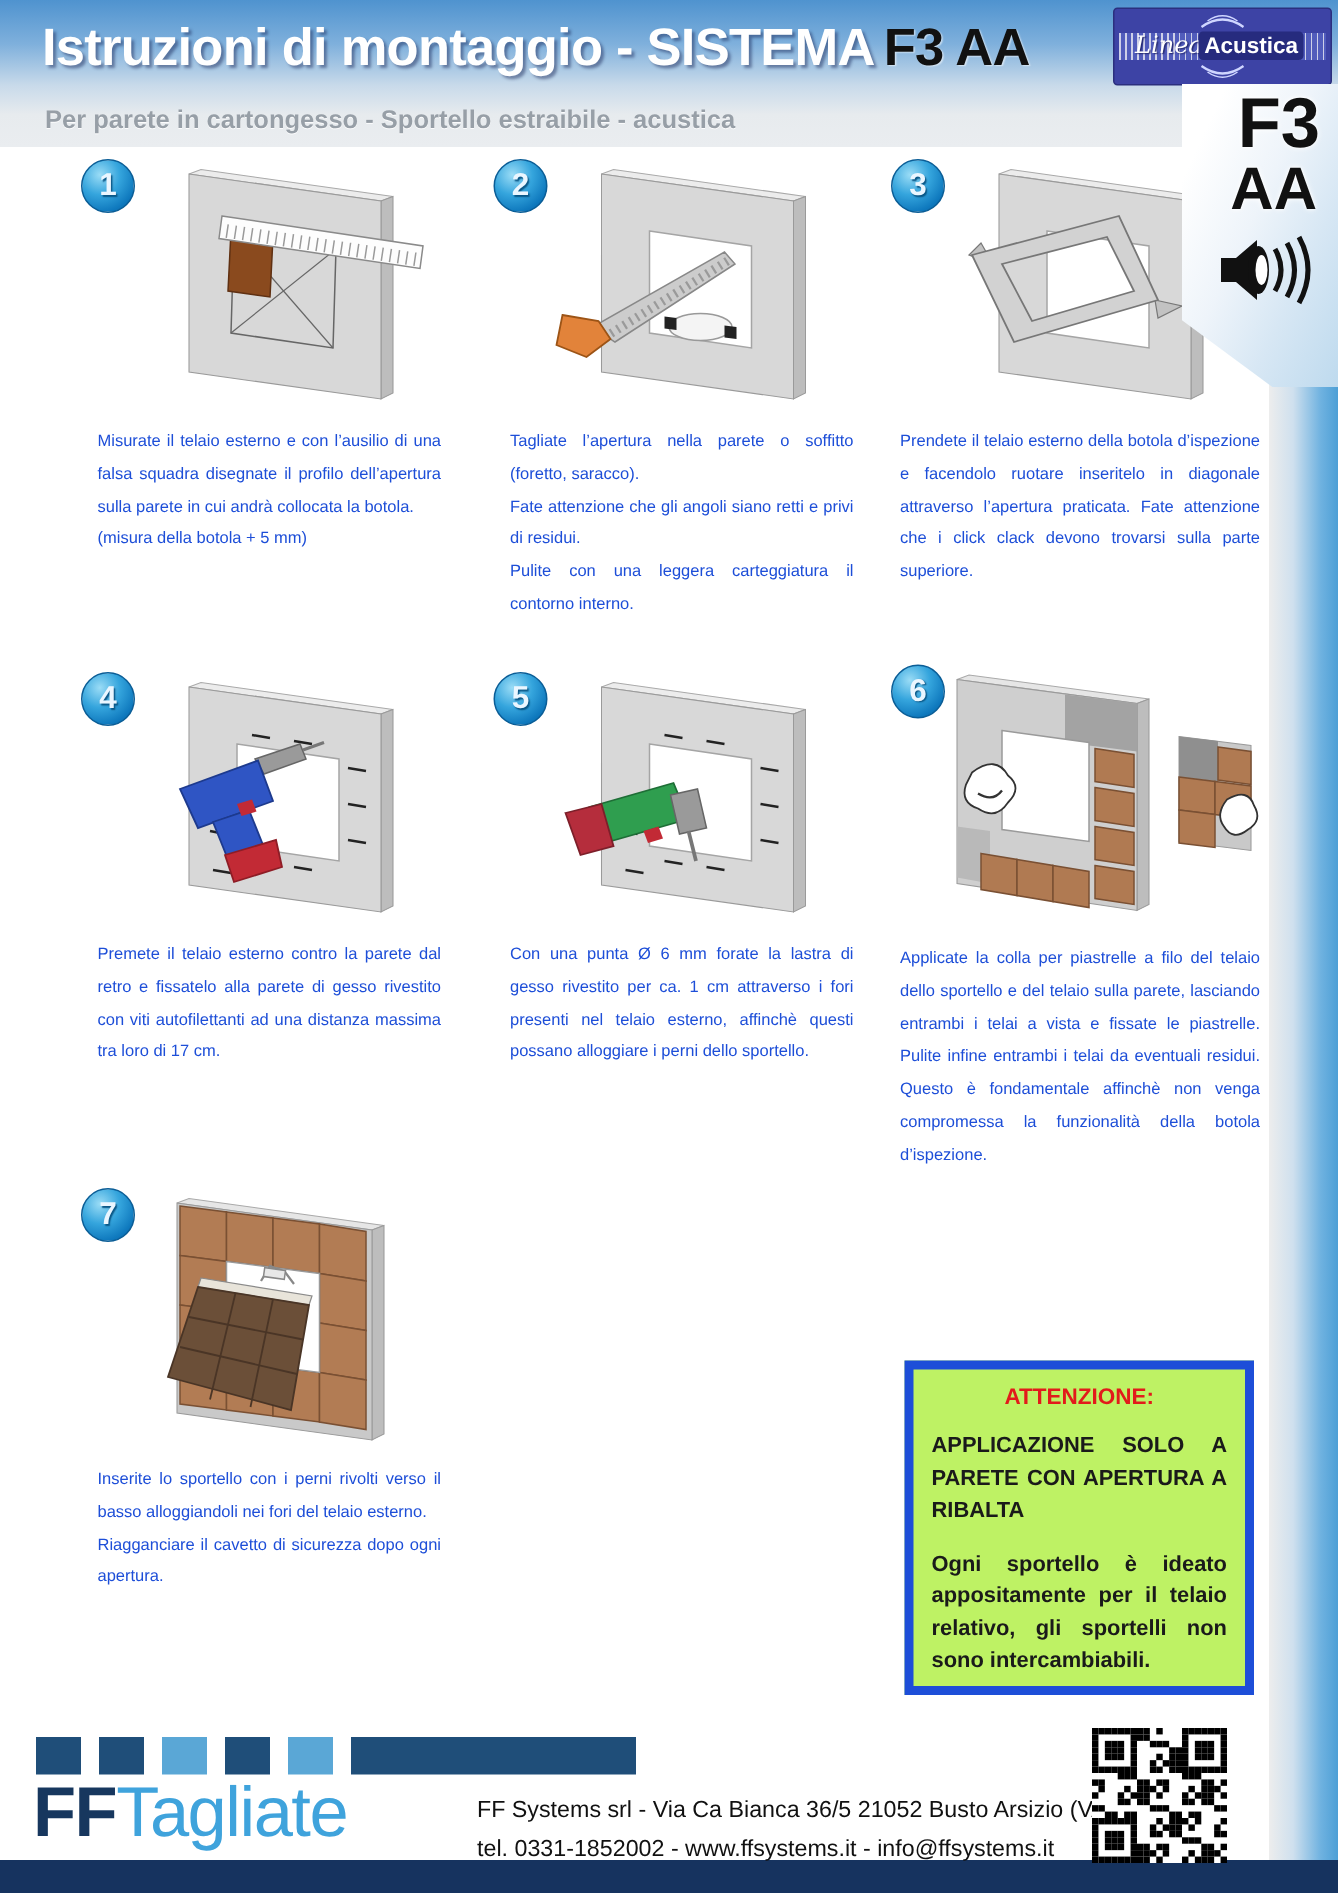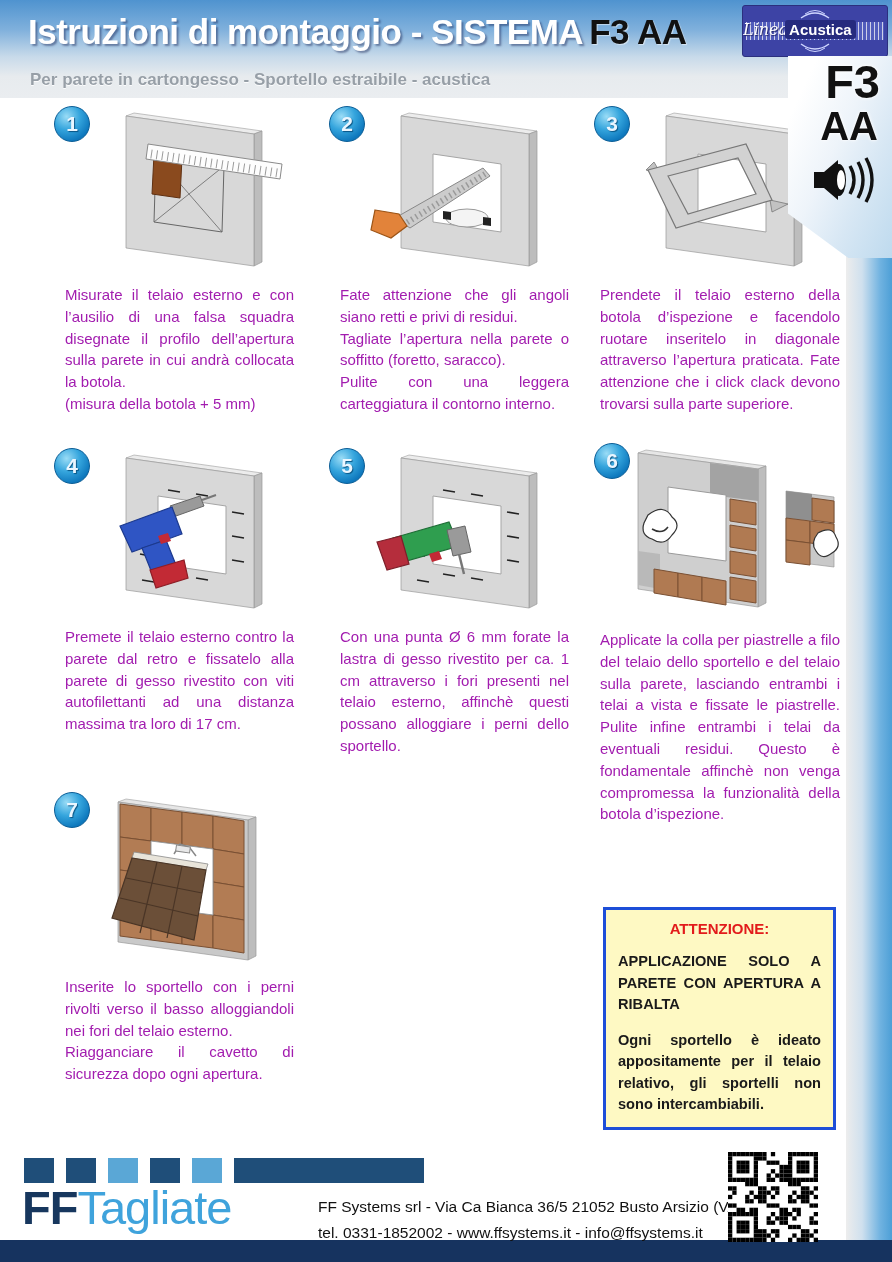--- a/index.html
+++ b/index.html
@@ -13,21 +13,21 @@
     letter-spacing:-.5px;color:#fff;text-shadow:2px 2px 2px rgba(20,30,80,.45);white-space:nowrap;}
   .title .code{color:#111;text-shadow:1px 1px 1px rgba(255,255,255,.55);margin-left:6px;}
   .subtitle{position:absolute;left:30px;top:70px;font-size:17px;font-weight:bold;color:#979fa7;
     text-shadow:0 1px 0 rgba(255,255,255,.85);}
 
   
   .linealogo{position:absolute;left:742px;top:5px;width:144px;height:50px;background:#3d43a5;
     border-radius:3px;border:1px solid #2b2f7e;overflow:hidden;}
   .linealogo .waveband{position:absolute;left:3px;right:3px;top:16px;height:18px;
     background:repeating-linear-gradient(90deg,rgba(255,255,255,.75) 0 1px,rgba(120,140,230,.35) 1px 4px);}
-  .linealogo .lrow{position:absolute;left:0;right:4px;top:14px;text-align:left;white-space:nowrap;}
+  .linealogo .lrow{position:absolute;left:0;right:4px;top:14px;text-align:center;white-space:nowrap;}
   .linealogo .l1{font-family:"DejaVu Serif",serif;font-style:italic;font-size:16px;color:#fff;
     text-shadow:1px 1px 1px #20246b;}
   .linealogo .l2{font-size:15px;font-weight:bold;color:#fff;background:#262b7e;border-radius:3px;
     padding:1px 4px;margin-left:-3px;}
   .linealogo svg{position:absolute;left:0;top:0;}
 
   
   .rstrip{position:absolute;left:846px;top:96px;width:46px;height:1144px;
     background:linear-gradient(90deg,#ededed 0%,#cfe0ee 35%,#6fb2e0 75%,#4d9fd6 100%);}
   .badge{position:absolute;left:788px;top:56px;width:104px;height:202px;z-index:2;
@@ -52,25 +52,25 @@
   .s7{left:50px;top:790px;width:252px}
   .illus{position:relative;height:176px;}
   .s6 .illus{height:184px}
   .s7 .illus{height:182px}
   .stepnum{position:absolute;left:4px;top:2px;width:34px;height:34px;border-radius:50%;
     background:radial-gradient(circle at 34% 28%,#9adcf6 0%,#35a5dd 40%,#0e78bd 75%,#0a62a0 100%);
     border:1px solid #0a5d96;color:#eaf6ff;font-size:21px;font-weight:bold;
     display:flex;align-items:center;justify-content:center;text-shadow:1px 1px 1px #085585;}
   .steptext{padding:4px 8px 0 15px;}
   .s3 .steptext,.s6 .steptext{padding:4px 2px 0 10px;}
-  .steptext p{margin:0;font-size:15px;line-height:21.8px;text-align:justify;color:#a21caf;}
+  .steptext p{margin:0;font-size:11px;line-height:21.8px;text-align:justify;color:#1d4ed8;}
 
   
   .attention{position:absolute;left:603px;top:907px;width:233px;height:223px;box-sizing:border-box;
-    border:3px solid #1d4ed8;padding:10px 12px;background:#fef9c3;}
+    border:6px solid #1d4ed8;padding:10px 12px;background:#bef264;}
   .attention .atitle{color:#e21b1b;font-weight:bold;font-size:15px;text-align:center;}
   .attention p{font-weight:bold;font-size:14.6px;line-height:21.5px;text-align:justify;margin:14px 0 0 0;}
 
   
   .fsquares{position:absolute;left:24px;top:1158px;display:flex;gap:12px;}
   .fsquares .sq{width:30px;height:25px;}
   .fsquares .bar{width:190px;height:25px;}
   .c-navy{background:#1f4e79;} .c-light{background:#5aa7d6;}
   .flogo{position:absolute;left:22px;top:1180px;font-size:47px;letter-spacing:-1px;white-space:nowrap;}
   .flogo .ff{font-weight:bold;color:#17375e;}
@@ -153,22 +153,22 @@
         <polygon points="108,50 176,60 176,128 108,118" fill="#ffffff" stroke="#a5a5a5" stroke-width="1"></polygon>
         <ellipse cx="142" cy="114" rx="21" ry="9" fill="#f4f4f4" stroke="#999"></ellipse>
         <polygon points="118,107 126,108 126,116 118,115" fill="#222"></polygon>
         <polygon points="158,113 166,114 166,122 158,121" fill="#222"></polygon>
         <polygon points="158,64 165,72 85,124 70,114" fill="#cccccc" stroke="#888" stroke-width="1"></polygon>
         <line x1="160" y1="70" x2="78" y2="121" stroke="#9a9a9a" stroke-width="6" stroke-dasharray="1.5 3.5"></line>
         <polygon points="50,106 74,110 82,122 66,134 46,126" fill="#e2833a" stroke="#9c5416" stroke-width="1.2"></polygon>
       </svg>
     </div>
     <div class="steptext">
+      <p>Tagliate l’apertura nella parete o soffitto (foretto, saracco).</p>
       <p>Fate attenzione che gli angoli siano retti e privi di residui.</p>
-      <p>Tagliate l’apertura nella parete o soffitto (foretto, saracco).</p>
       <p>Pulite con una leggera carteggiatura il contorno interno.</p>
     </div>
   </div>
 
   <div class="step s3">
     <div class="illus">
       <div class="stepnum">3</div>
       <svg width="252" height="176" viewBox="0 0 252 176">
         <polygon points="76,12 204,30 212,27 84,9" fill="#ececec" stroke="#a9a9a9" stroke-width=".7"></polygon>
         <polygon points="204,30 212,27 212,158 204,162" fill="#bdbdbd" stroke="#9a9a9a" stroke-width=".7"></polygon>

